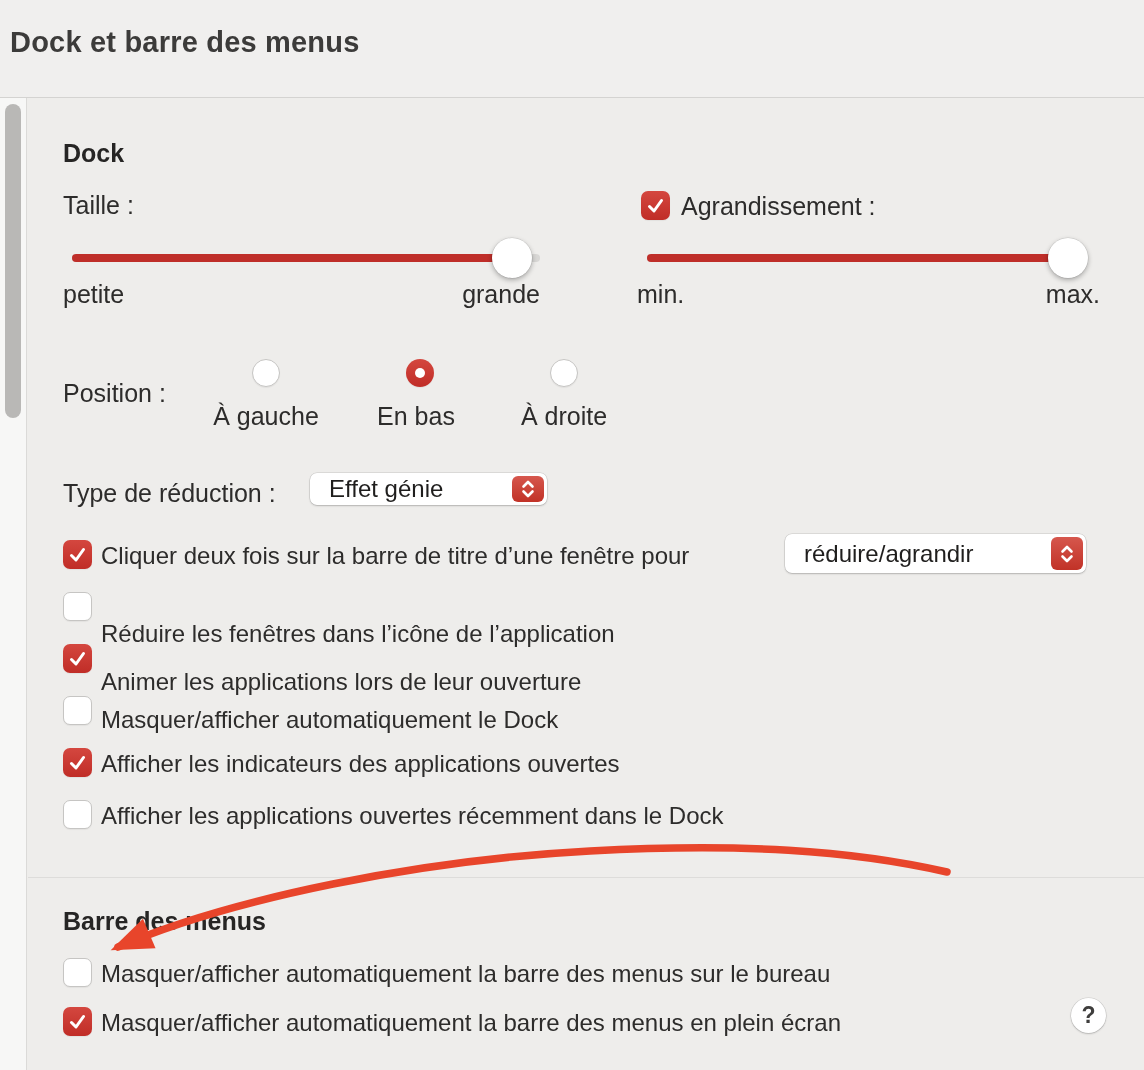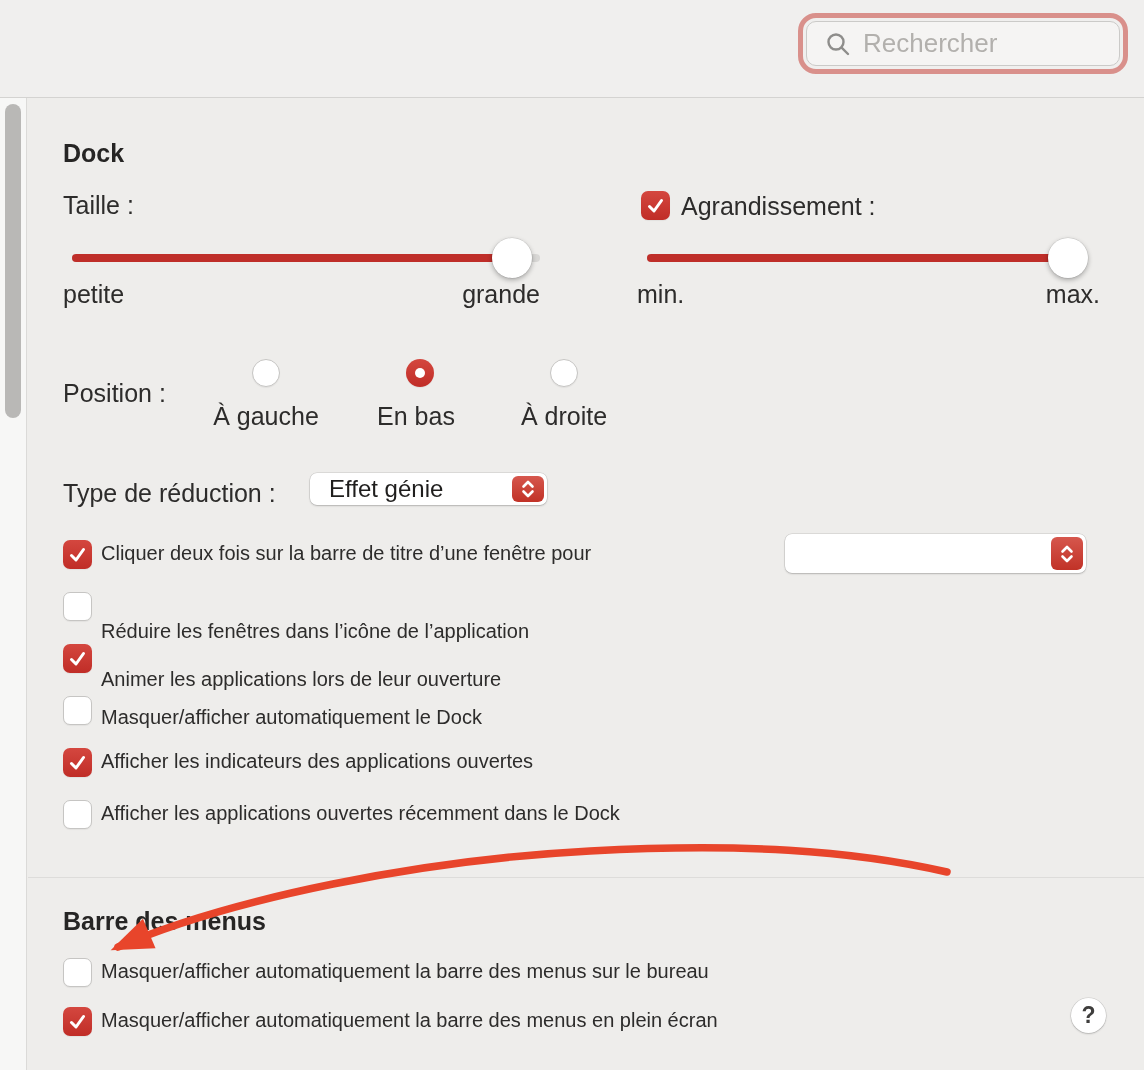--- a/index.html
+++ b/index.html
@@ -19,21 +19,21 @@
   .search-field{position:absolute;left:3px;top:3px;right:3px;bottom:3px;background:#f5f4f3;border:1px solid #cbcac8;border-radius:10px;display:flex;align-items:center;padding-left:18px;box-sizing:border-box;}
   .search-field .mag{width:26px;height:26px;margin-right:12px;flex:0 0 auto;}
   .search-placeholder{font-size:26px;color:#b2b0ad;}
 
   
   .scroll-strip{position:absolute;left:0;top:98px;width:27px;height:972px;background:#f7f7f6;border-right:1px solid #dbdad8;box-sizing:border-box;}
   .scroll-thumb{position:absolute;left:5px;top:6px;width:16px;height:314px;border-radius:8px;background:#b9b8b6;}
 
   
   .label{font-size:25px;color:#2d2c2b;white-space:nowrap;}
-  .small-label{font-size:20px;color:#2d2c2b;white-space:nowrap;}
+  .small-label{font-size:24px;color:#2d2c2b;white-space:nowrap;}
   .section-title{font-size:25px;font-weight:700;color:#262524;white-space:nowrap;}
 
   .checkbox{width:29px;height:29px;border-radius:7px;box-sizing:border-box;background:#ffffff;border:1px solid #c6c5c3;box-shadow:0 1px 1px rgba(0,0,0,.05);}
   .checkbox.on{background:linear-gradient(#d4473f,#c02d27);border:none;}
   .checkbox .tick{display:none;}
   .checkbox.on .tick{display:flex;width:100%;height:100%;align-items:center;justify-content:center;}
   .checkbox.on .tick svg{width:19px;height:19px;}
 
   .radio{width:28px;height:28px;border-radius:50%;box-sizing:border-box;background:#ffffff;border:1px solid #c6c5c3;box-shadow:0 1px 1px rgba(0,0,0,.05);}
   .radio.on{background:linear-gradient(#d4473f,#c02d27);border:none;display:flex;align-items:center;justify-content:center;}
@@ -52,29 +52,21 @@
 
   .help-btn{position:absolute;left:1071px;top:998px;width:35px;height:35px;border-radius:50%;background:#fff;box-shadow:0 0 0 .5px rgba(0,0,0,.14),0 1px 2px rgba(0,0,0,.18);display:flex;align-items:center;justify-content:center;font-size:23px;font-weight:600;color:#3f3e3d;}
 
   .annotation-svg{position:absolute;left:0;top:0;width:1144px;height:1070px;pointer-events:none;}
   .center-label{position:absolute;width:160px;text-align:center;}
 </style>
 </head>
 <body>
 
 <div class="header">
-  <div class="search-wrap">
-    <div class="search-field">
-      <svg class="mag" viewBox="0 0 26 26">
-        <circle cx="11" cy="11" r="7.5" fill="none" stroke="#8e8d8b" stroke-width="2.4"></circle>
-        <line x1="16.6" y1="16.6" x2="23" y2="23" stroke="#8e8d8b" stroke-width="2.4" stroke-linecap="round"></line>
-      </svg>
-      <span class="search-placeholder">Rechercher</span>
-    </div>
-  </div>
+  <div class="window-title">Dock et barre des menus</div>
 </div>
 
 <div class="scroll-strip">
   <div class="scroll-thumb"></div>
 </div>
 
 <div class="abs section-title" style="left:63px;top:139px;">Dock</div>
 
 <div class="abs label" style="left:63px;top:191px;">Taille :</div>
 <div class="slider-track" style="left:72px;top:254px;width:468px;">
@@ -122,20 +114,21 @@
 
 <div class="abs checkbox on" style="left:63px;top:540px;">
   <span class="tick">
       <svg viewBox="0 0 19 19">
         <path d="M3.5 10.5 L8 15 L15.5 4.5" fill="none" stroke="#fff" stroke-width="3" stroke-linecap="round" stroke-linejoin="round"></path>
       </svg>
     </span>
 </div>
 <div class="abs small-label" style="left:101px;top:542px;">Cliquer deux fois sur la barre de titre d’une fenêtre pour</div>
 <div class="popup" style="left:785px;top:534px;width:301px;height:39px;">
+  <span class="popup-text">réduire/agrandir</span>
   <span class="chev">
     <svg width="16" height="22" viewBox="0 0 16 22">
         <path d="M3.5 8.5 L8 4 L12.5 8.5" fill="none" stroke="#fff" stroke-width="2.6" stroke-linecap="round" stroke-linejoin="round"></path>
         <path d="M3.5 13.5 L8 18 L12.5 13.5" fill="none" stroke="#fff" stroke-width="2.6" stroke-linecap="round" stroke-linejoin="round"></path>
       </svg>
   </span>
 </div>
 
 <div class="abs checkbox" style="left:63px;top:592px;">
   

